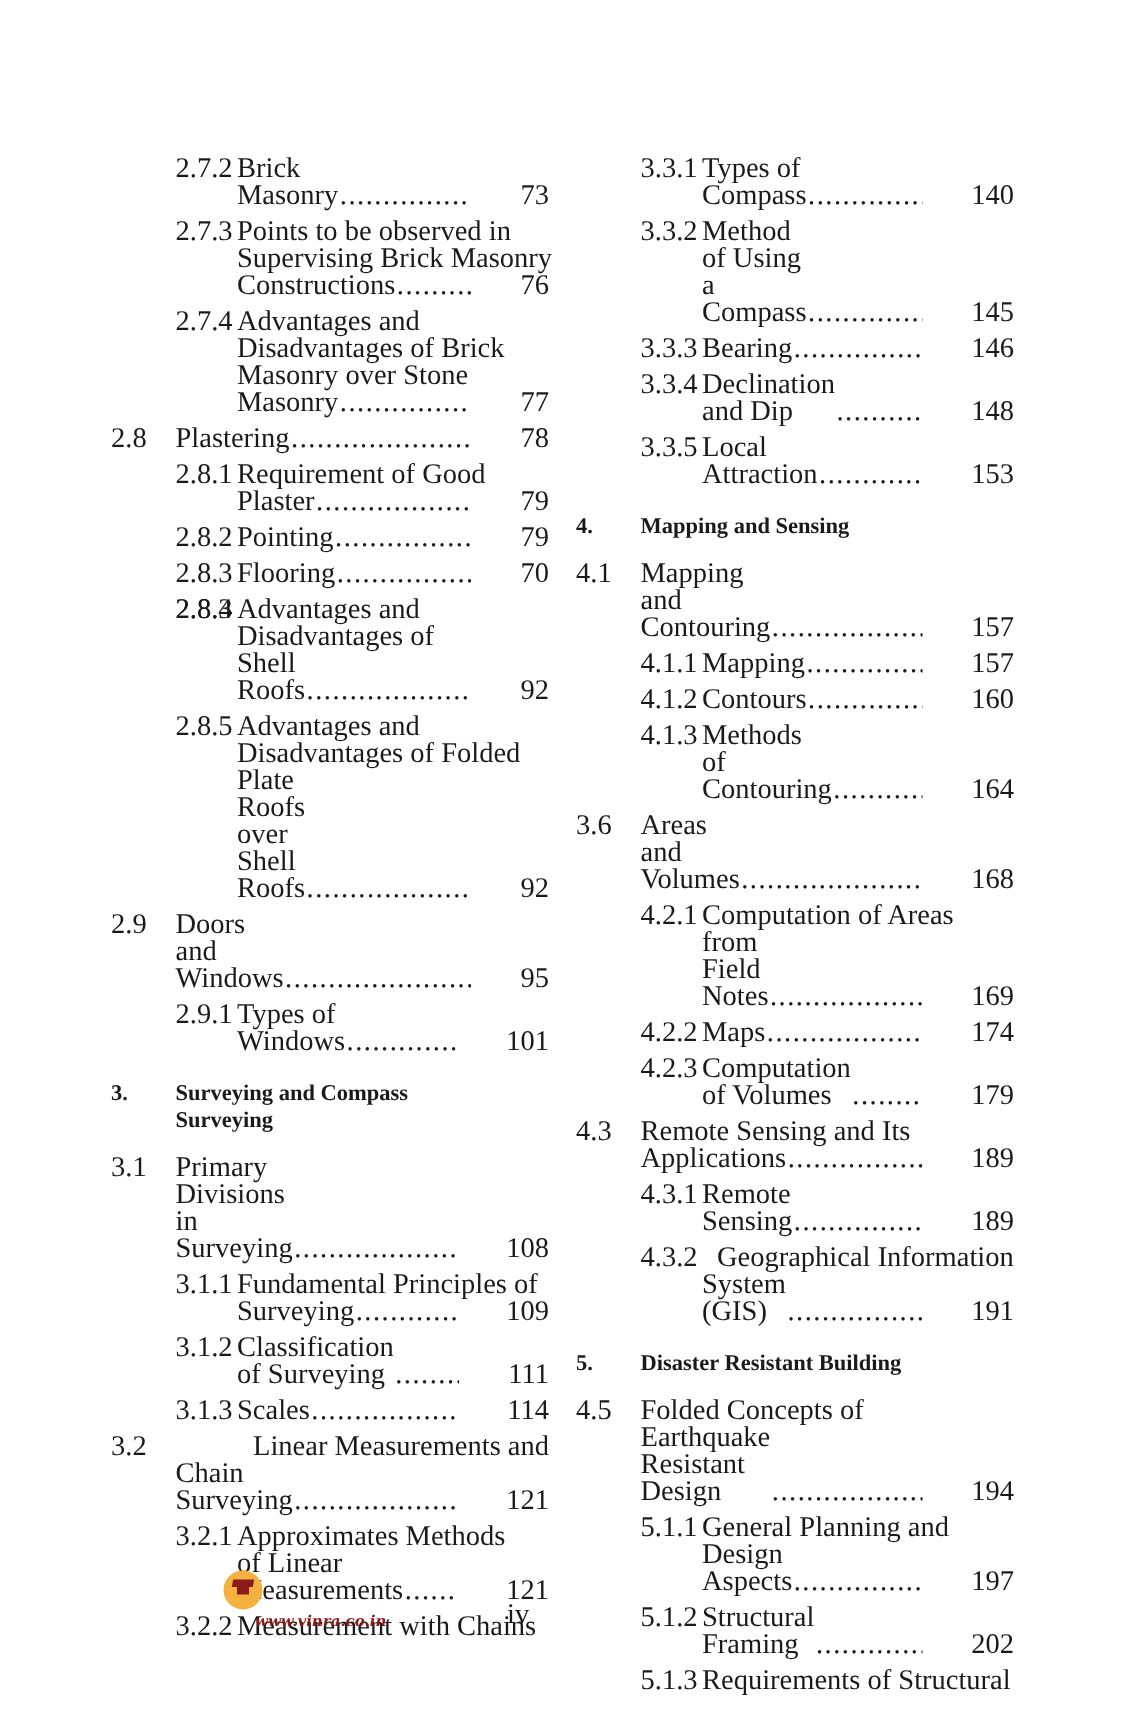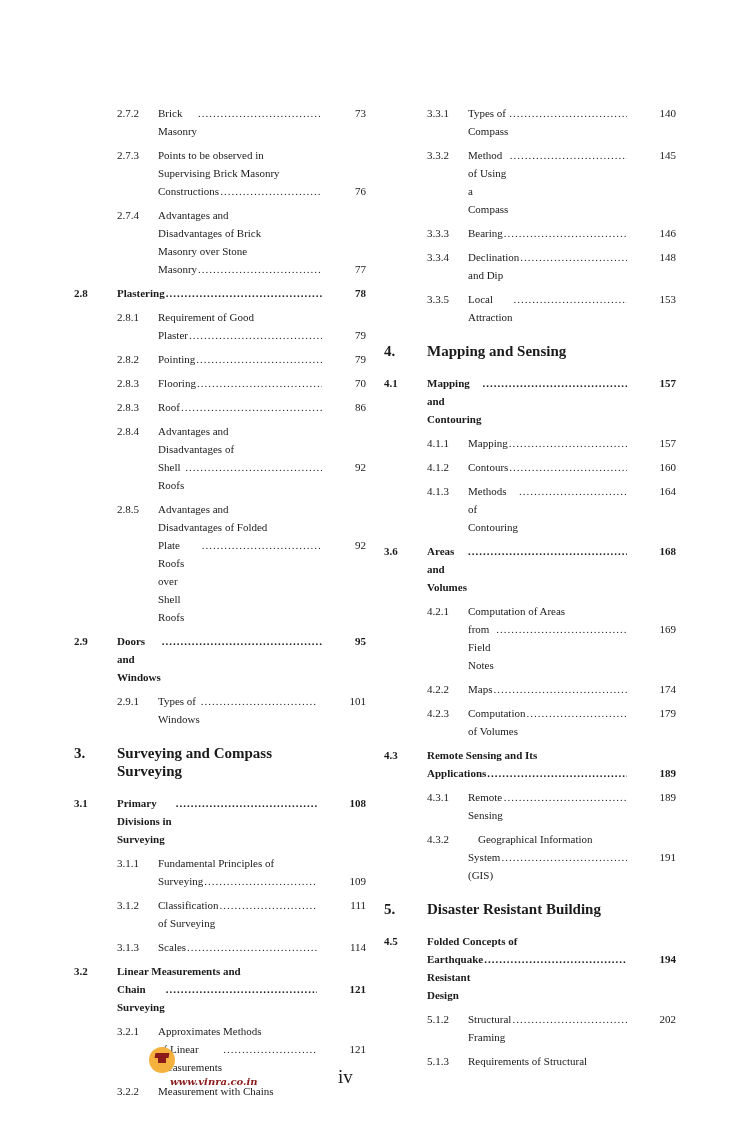--- a/index.html
+++ b/index.html
@@ -1,28 +1,28 @@
 <!DOCTYPE html>
 <html><head>
 <meta charset="utf-8">
 <style>
   html, body { margin: 0; padding: 0; background: #ffffff; }
   body { width: 750px; height: 1140px; position: relative; overflow: hidden;
          font-family: "Liberation Serif", "DejaVu Serif", serif; color: #1a1a1a; }
   .col { position: absolute; top: 104px; width: 292px; }
   #col-left { left: 74px; }
   #col-right { left: 384px; }
-  .entry { position: relative; font-size: 11px; line-height: 18px; margin-bottom: 6px; }
+  .entry { position: relative; font-size: 19px; line-height: 18px; margin-bottom: 6px; }
   .entry.sub { padding-left: 84px; }
-  .entry.sec { padding-left: 43px; font-weight: bold; }
+  .entry.sec { padding-left: 43px; font-weight: normal; }
   .entry.chap { padding-left: 43px; font-weight: bold; font-size: 15px; margin-top: 16px; margin-bottom: 14px; }
   .num { position: absolute; top: 0; }
   .entry.sub .num { left: 43px; }
   .entry.sec .num, .entry.chap .num { left: 0; }
-  .line { display: flex; align-items: flex-start; }
+  .line { display: flex; align-items: flex-end; }
   .title-text { white-space: pre-line; flex: 0 1 auto; }
   .leader { flex: 1 1 auto; overflow: hidden; white-space: nowrap; margin: 0 1px; letter-spacing: 1px; }
   .leader::after { content: "................................................................................................"; }
   .page { flex: 0 0 auto; text-align: right; margin-left: 32px; }
   .no-leader .leader::after { content: ""; }
   .page-number { position: absolute; left: 338px; top: 1066px; font-size: 19px; }
   .logo { position: absolute; left: 122px; top: 1047px; width: 80px; text-align: center; }
   .logo-badge { width: 26px; height: 26px; border-radius: 50%; background: #f4b13e; margin: 0 auto; position: relative; }
   .logo-badge .cap { position: absolute; left: 6px; top: 6px; width: 14px; height: 5px; background: #8b1a1a; transform: skewX(-10deg); }
   .logo-badge .cap-base { position: absolute; left: 9px; top: 11px; width: 8px; height: 5px; background: #8b1a1a; }
@@ -89,25 +89,20 @@
     <div class="entry sub">
       <span class="num">2.8.3</span>
       <div class="line">
         <span class="title-text">Flooring</span>
         <span class="leader"></span>
         <span class="page">70</span>
       </div>
     </div>
     <div class="entry sub">
       <span class="num">2.8.3</span>
-      <div class="line">
-        <span class="title-text">Roof</span>
-        <span class="leader"></span>
-        <span class="page">86</span>
-      </div>
     </div>
     <div class="entry sub">
       <span class="num">2.8.4</span>
       <div style="white-space: pre;">Advantages and
 Disadvantages of</div>
       <div class="line">
         <span class="title-text">Shell Roofs</span>
         <span class="leader"></span>
         <span class="page">92</span>
       </div>
@@ -174,21 +169,21 @@
     <div class="entry sub">
       <span class="num">3.1.3</span>
       <div class="line">
         <span class="title-text">Scales</span>
         <span class="leader"></span>
         <span class="page">114</span>
       </div>
     </div>
     <div class="entry sec">
       <span class="num">3.2</span>
-      <div style="white-space: pre;">Linear Measurements and</div>
+      <div style="white-space: pre; text-align: right;">Linear Measurements and</div>
       <div class="line">
         <span class="title-text">Chain Surveying</span>
         <span class="leader"></span>
         <span class="page">121</span>
       </div>
     </div>
     <div class="entry sub">
       <span class="num">3.2.1</span>
       <div style="white-space: pre;">Approximates Methods</div>
       <div class="line">
@@ -350,20 +345,29 @@
         <span class="page"></span>
       </div>
     </div>
     <div class="entry sec">
       <span class="num">4.5</span>
       <div style="white-space: pre;">Folded Concepts of</div>
       <div class="line">
         <span class="title-text">Earthquake Resistant Design</span>
         <span class="leader"></span>
         <span class="page">194</span>
+      </div>
+    </div>
+    <div class="entry sub">
+      <span class="num">5.1.1</span>
+      <div style="white-space: pre;">General Planning and</div>
+      <div class="line">
+        <span class="title-text">Design Aspects</span>
+        <span class="leader"></span>
+        <span class="page">197</span>
       </div>
     </div>
     <div class="entry sub">
       <span class="num">5.1.2</span>
       <div class="line">
         <span class="title-text">Structural Framing</span>
         <span class="leader"></span>
         <span class="page">202</span>
       </div>
     </div>

